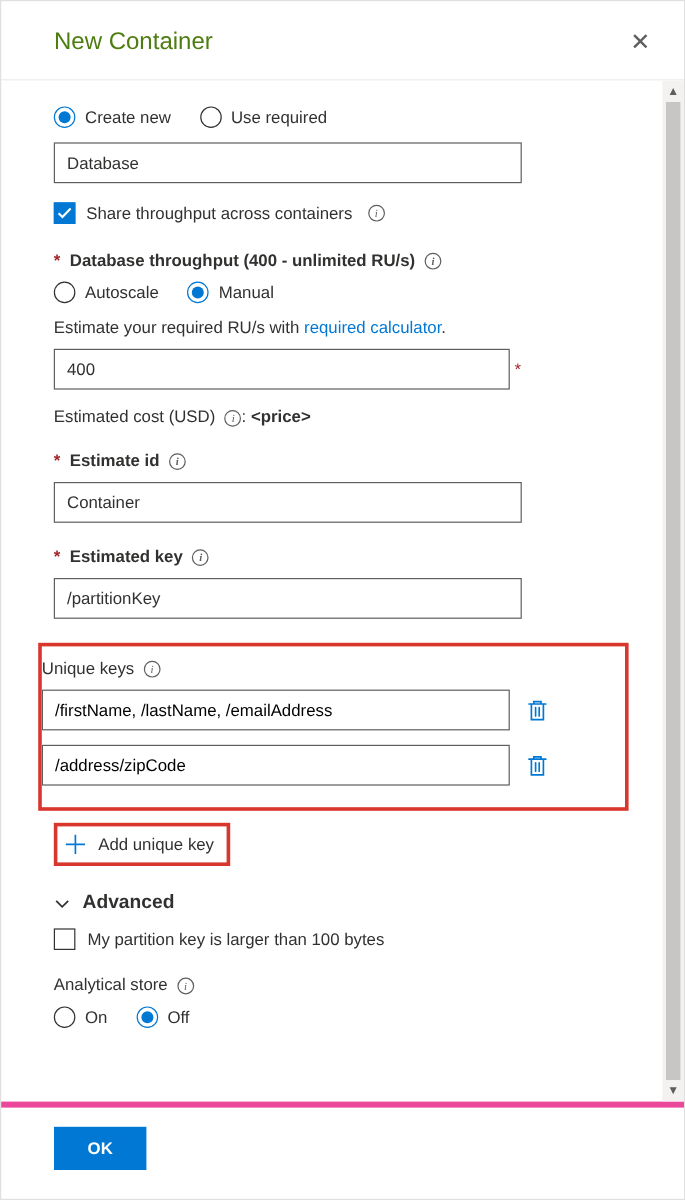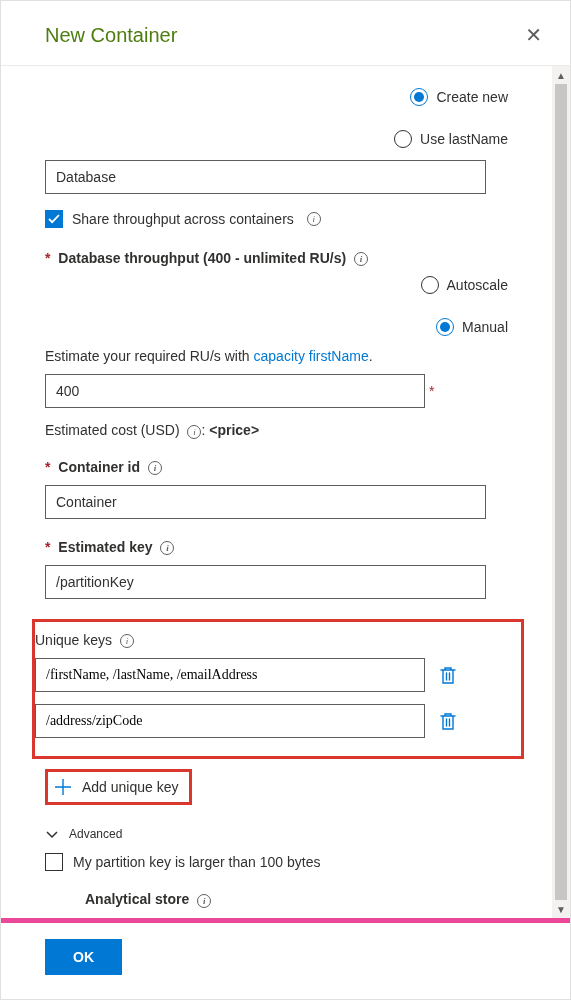--- a/index.html
+++ b/index.html
@@ -30,30 +30,30 @@
     .scroll-arrow {
       height: 18px; display: flex; align-items: center; justify-content: center;
       font-size: 10px; color: #605e5c; cursor: pointer;
     }
     .scroll-thumb { position: absolute; left: 3px; right: 3px; top: 18px; bottom: 18px; background: #c8c6c4; border-radius: 0; }
     .footer { padding: 16px 44px 24px 44px; border-top: 5px solid #ec4899; }
     .ok-btn {
       background: #0078d4; color: #fff; border: none;
       padding: 10px 28px; font-size: 14px; font-weight: 600; cursor: pointer;
     }
-    .radio-row { display: flex; gap: 24px; margin-bottom: 12px; align-items: flex-end; flex-direction: column; }
+    .radio-row { display: flex; gap: 24px; margin-bottom: 12px; align-items: flex-start; }
     .radio { display: inline-flex; align-items: center; gap: 8px; cursor: pointer; }
     .radio-circle {
       width: 18px; height: 18px; border: 1px solid #323130; border-radius: 50%;
       display: inline-flex; align-items: center; justify-content: center;
     }
     .radio-circle.checked { border-color: #0078d4; }
     .radio-dot { width: 10px; height: 10px; background: #0078d4; border-radius: 50%; }
     .text-input {
-      width: 441px; padding: 8px 10px; border: 1px solid #605e5c;
+      width: 390px; padding: 8px 10px; border: 1px solid #605e5c;
       font-size: 14px; font-family: inherit; color: #323130;
     }
     .text-input.narrow { width: 380px; }
     .check-row { display: flex; align-items: center; gap: 9px; margin: 16px 0 22px 0; }
     .checkbox {
       width: 18px; height: 18px; border: 1px solid #0078d4; background: #0078d4;
       display: inline-flex; align-items: center; justify-content: center; cursor: pointer;
     }
     .checkbox.unchecked { background: #fff; border-color: #323130; }
     .checkbox svg { width: 12px; height: 12px; }
@@ -71,35 +71,35 @@
     .estimated { margin: 14px 0 20px 0; }
     .estimated b { font-weight: 700; }
     .section { margin-bottom: 20px; }
     .input-row-with-asterisk { display: flex; align-items: center; }
     .redbox-outer {
       border: 3px solid #d9362e; padding: 10px 10px 14px 0; margin-left: -13px;
       width: 492px;
     }
     .unique-label { font-size: 14px; color: #323130; margin-bottom: 10px; font-weight: 400; }
     .key-row { display: flex; align-items: center; gap: 14px; margin-bottom: 12px; }
-    .key-input { flex: 0 0 390px; padding: 8px 10px; border: 1px solid #605e5c; font-size: 14px; font-family: Liberation Serif, serif; }
+    .key-input { flex: 0 0 390px; padding: 8px 10px; border: 1px solid #605e5c; font-size: 14px; font-family: Liberation Sans, sans-serif; }
     .trash { width: 18px; height: 20px; cursor: pointer; }
     .trash svg { width: 100%; height: 100%; }
     .add-key-box {
       border: 3px solid #d9362e; display: inline-flex; align-items: center;
       gap: 10px; padding: 6px 10px 6px 6px; margin-top: 10px; cursor: pointer;
     }
     .plus-icon { width: 18px; height: 18px; }
     .plus-icon svg { width: 100%; height: 100%; }
     .advanced-row {
       display: flex; align-items: center; gap: 10px; margin: 22px 0 12px 0;
       cursor: pointer;
     }
     .chevron { width: 14px; height: 14px; }
-    .advanced-row span.title { font-size: 12px; font-weight: 400; }
+    .advanced-row span.title { font-size: 16px; font-weight: 700; }
     .large-check-row { display: flex; align-items: center; gap: 10px; margin-bottom: 20px; }
   </style>
 </head>
 <body>
 
 <div class="panel">
   <div class="header">
     <h1>New Container</h1>
     <div class="close-x">✕</div>
   </div>
@@ -109,21 +109,21 @@
 
       <div class="radio-row">
         <label class="radio">
           <span class="radio-circle checked">
               <span class="radio-dot"></span>
             </span>
           <span>Create new</span>
         </label>
         <label class="radio">
           <span class="radio-circle"></span>
-          <span>Use lastName</span>
+          <span>Use required</span>
         </label>
       </div>
 
       <input class="text-input" value="Database" style="">
 
       <div class="check-row">
         <span class="checkbox">
           <svg viewBox="0 0 12 12">
               <path d="M1 6 L4.2 9.2 L11 2" stroke="#fff" stroke-width="1.8" fill="none"></path>
             </svg>
@@ -144,35 +144,35 @@
             <span>Autoscale</span>
           </label>
           <label class="radio">
             <span class="radio-circle checked">
                 <span class="radio-dot"></span>
               </span>
             <span>Manual</span>
           </label>
         </div>
         <div class="helper">
-          <span>Estimate your required RU/s with </span><span class="link">capacity firstName</span><span>.</span>
+          <span>Estimate your required RU/s with </span><span class="link">required calculator</span><span>.</span>
         </div>
         <div class="input-row-with-asterisk">
           <input class="text-input narrow" value="400" style="">
           <span class="req-after">*</span>
         </div>
         <div class="estimated">
           <span>Estimated cost (USD) </span><span class="info-icon">i</span><span>: </span><b>&lt;price&gt;</b>
         </div>
       </div>
 
       <div class="section">
         <div class="label-line">
           <span class="req">*</span>
-          <span>Container id</span>
+          <span>Estimate id</span>
           <span class="info-icon">i</span>
         </div>
         <input class="text-input" value="Container" style="">
       </div>
 
       <div class="section">
         <div class="label-line">
           <span class="req">*</span>
           <span>Estimated key</span>
           <span class="info-icon">i</span>
@@ -220,21 +220,21 @@
         </span>
         <span class="title">Advanced</span>
       </div>
 
       <div class="large-check-row">
         <span class="checkbox unchecked"></span>
         <span>My partition key is larger than 100 bytes</span>
       </div>
 
       <div class="section">
-        <div class="label-line" style="font-weight:700;margin-left:40px;">
+        <div class="label-line" style="font-weight:400;">
           <span>Analytical store</span>
           <span class="info-icon">i</span>
         </div>
         <div class="radio-row">
           <label class="radio">
             <span class="radio-circle"></span>
             <span>On</span>
           </label>
           <label class="radio">
             <span class="radio-circle checked">

